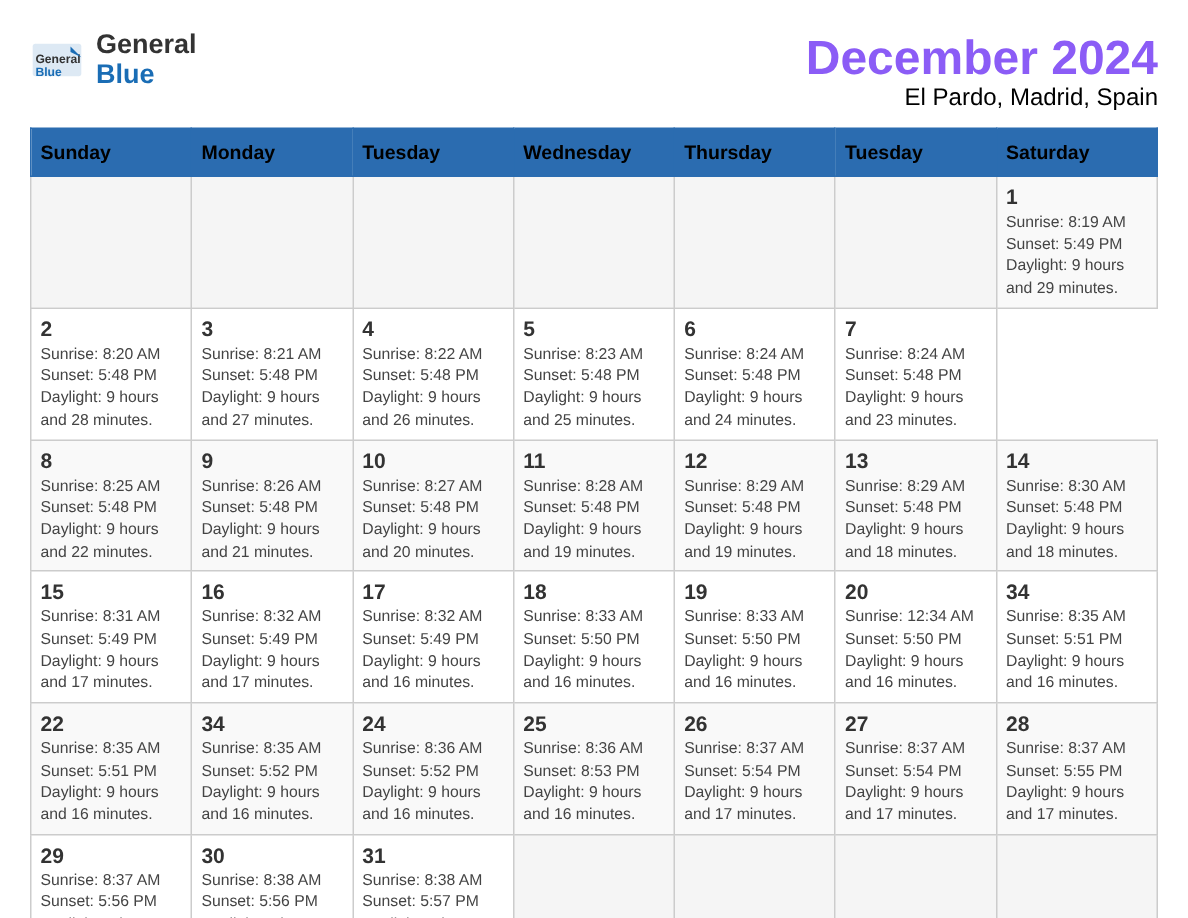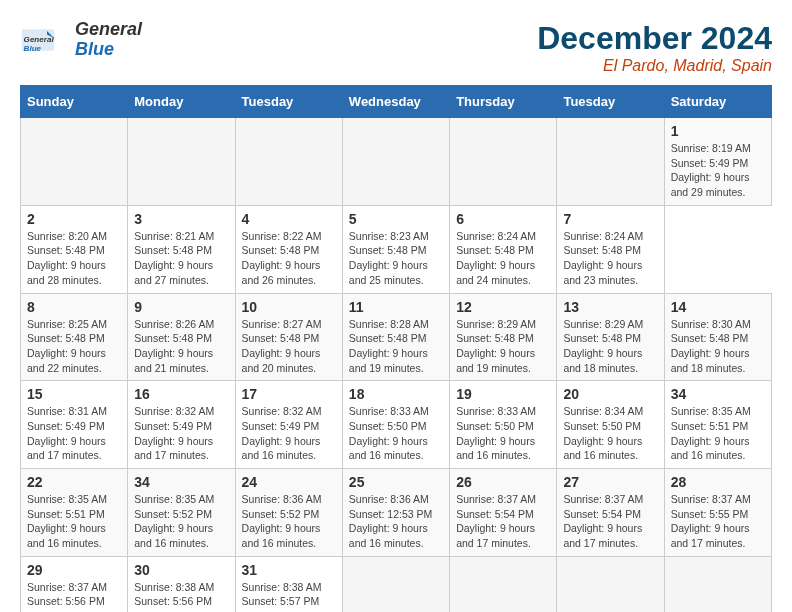--- a/index.html
+++ b/index.html
@@ -12,54 +12,52 @@
     }
     .header-area {
       display: flex;
       justify-content: space-between;
       align-items: flex-start;
       margin-bottom: 10px;
     }
     .logo {
       display: flex;
       align-items: center;
-      gap: 19px;
-      font-style: italic;
+      gap: 8px;
     }
     .logo-text {
       font-size: 18px;
       font-weight: bold;
       color: #333;
       line-height: 1.1;
     }
     .logo-icon {
       width: 36px;
       height: 36px;
     }
     .title-area {
       text-align: right;
     }
     .month-title {
       font-size: 32px;
       font-weight: bold;
-      color: #0c4a6e;
+      color: #8b5cf6;
     }
     .location-title {
       font-size: 16px;
-      color: #c2410c;
-      font-style: italic;
+      color: #000000;
     }
     table {
       width: 100%;
       border-collapse: collapse;
       font-size: 11px;
     }
     thead tr th {
       background-color: #2b6cb0;
-      color: #ffffff;
+      color: #000000;
       padding: 8px 6px;
       text-align: left;
       font-size: 13px;
       font-weight: bold;
       border: 1px solid #2b6cb0;
     }
     tbody tr td {
       border: 1px solid #ccc;
       padding: 5px 6px;
       vertical-align: top;
@@ -281,21 +279,21 @@
         <span class="day-num">19</span>
         <div class="day-info">
           <span>Sunrise: 8:33 AM</span><br>
           <span>Sunset: 5:50 PM</span><br>
           <span>Daylight: 9 hours and 16 minutes.</span>
         </div>
       </td>
         <td>
         <span class="day-num">20</span>
         <div class="day-info">
-          <span>Sunrise: 8:34 AM</span><br>
+          <span>Sunrise: 12:34 AM</span><br>
           <span>Sunset: 5:50 PM</span><br>
           <span>Daylight: 9 hours and 16 minutes.</span>
         </div>
       </td>
         <td>
         <span class="day-num">34</span>
         <div class="day-info">
           <span>Sunrise: 8:35 AM</span><br>
           <span>Sunset: 5:51 PM</span><br>
           <span>Daylight: 9 hours and 16 minutes.</span>
@@ -324,21 +322,21 @@
         <div class="day-info">
           <span>Sunrise: 8:36 AM</span><br>
           <span>Sunset: 5:52 PM</span><br>
           <span>Daylight: 9 hours and 16 minutes.</span>
         </div>
       </td>
         <td>
         <span class="day-num">25</span>
         <div class="day-info">
           <span>Sunrise: 8:36 AM</span><br>
-          <span>Sunset: 12:53 PM</span><br>
+          <span>Sunset: 8:53 PM</span><br>
           <span>Daylight: 9 hours and 16 minutes.</span>
         </div>
       </td>
         <td>
         <span class="day-num">26</span>
         <div class="day-info">
           <span>Sunrise: 8:37 AM</span><br>
           <span>Sunset: 5:54 PM</span><br>
           <span>Daylight: 9 hours and 17 minutes.</span>
         </div>

